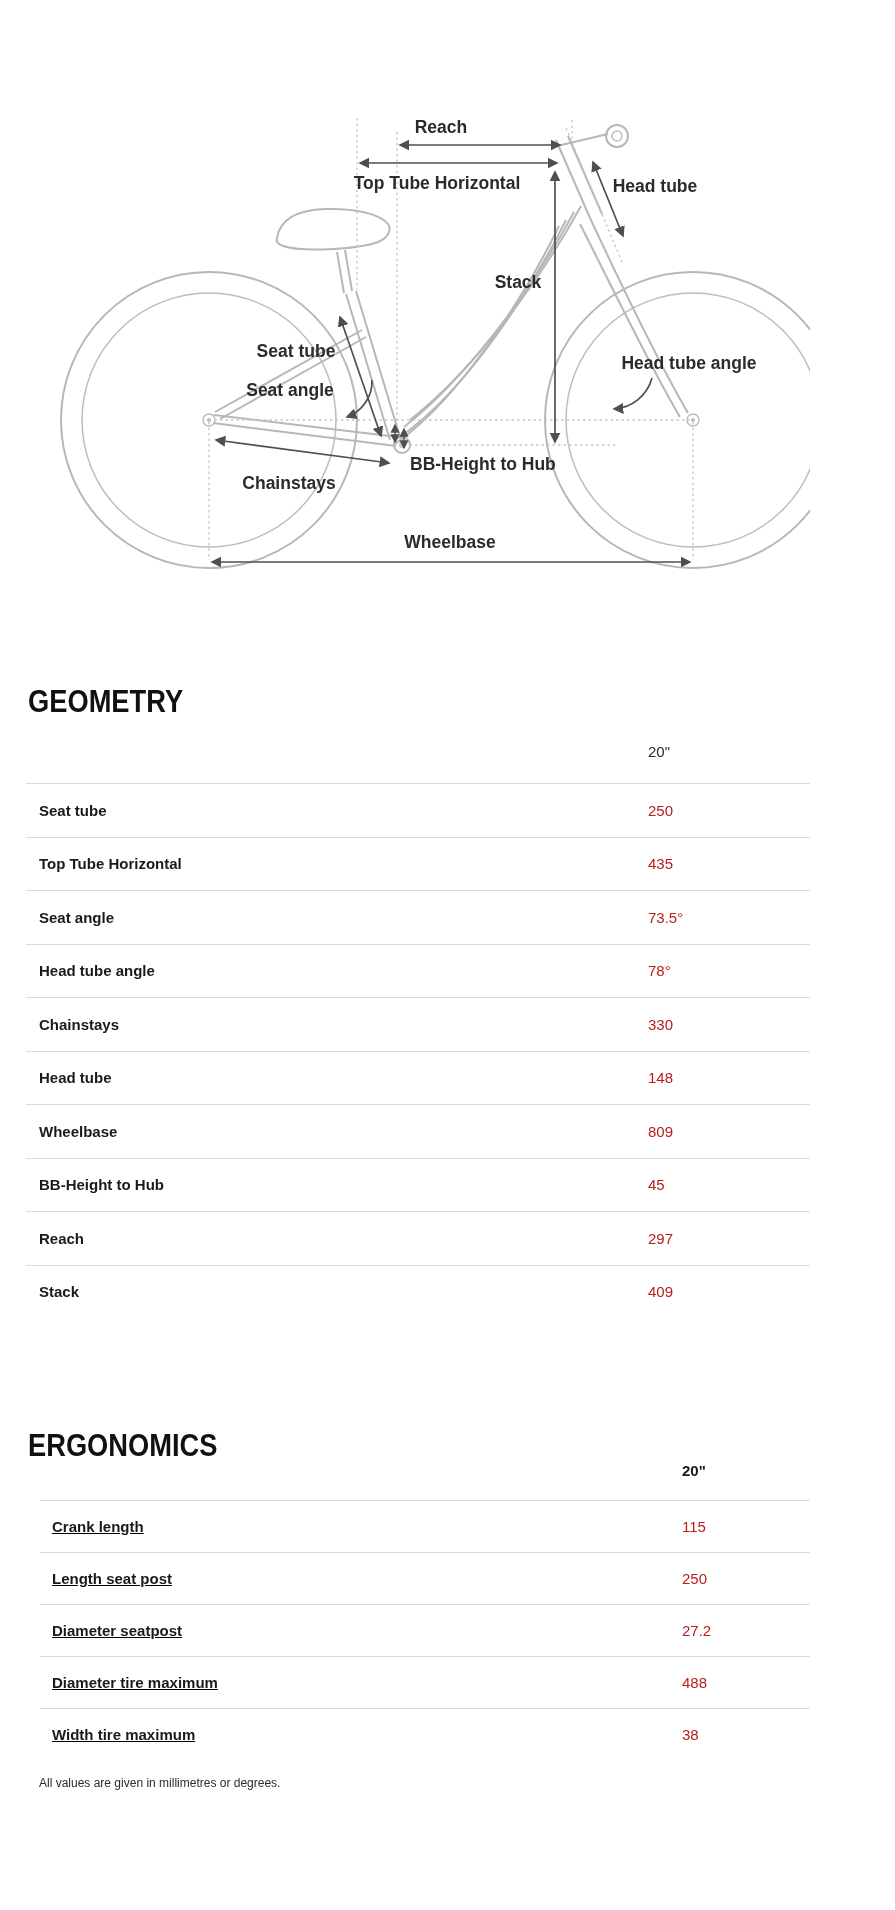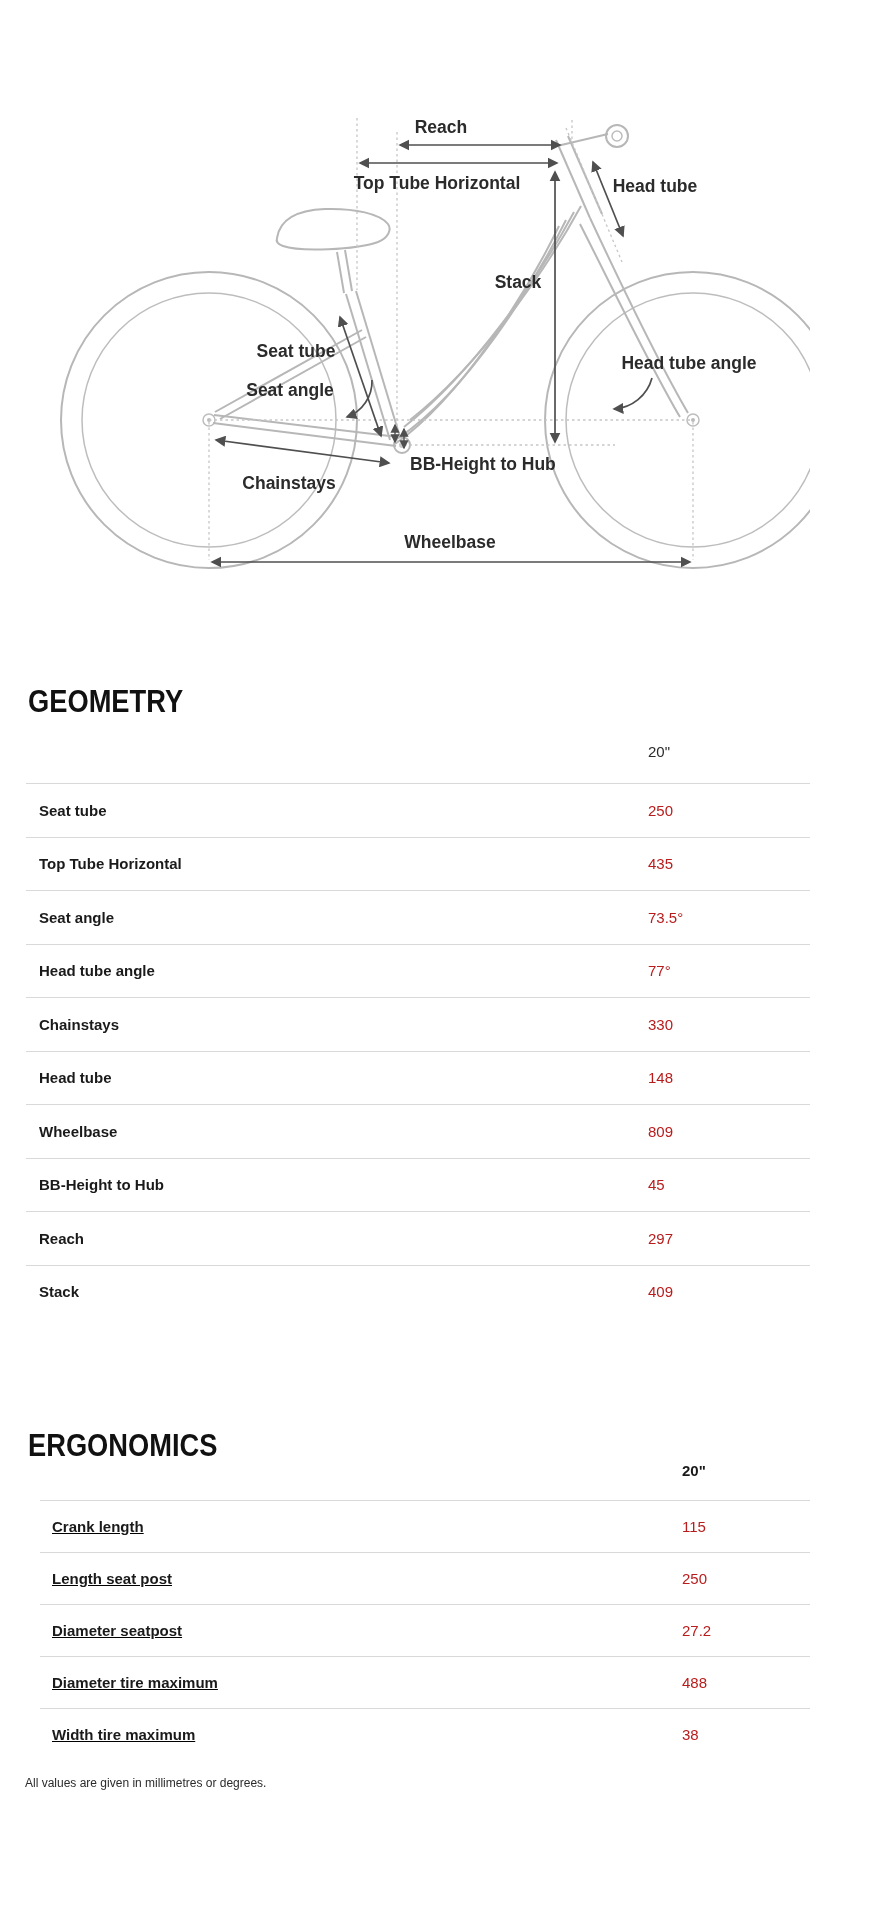--- a/index.html
+++ b/index.html
@@ -28,21 +28,21 @@
   .rlabel{font-size:15px;font-weight:bold;color:#1a1a1a;white-space:nowrap;}
   #geo-table .rlabel{padding-left:13px;}
   #ergo-table .rlabel{padding-left:12px;}
   .rvalue{position:absolute;font-size:15px;color:#b91c1c;white-space:nowrap;}
   #geo-table .rvalue{left:622px;}
   #ergo-table .rvalue{left:642px;}
   #geo-table .hvalue{font-weight:400;color:#2b2b2b;}
   #ergo-table .hvalue{font-weight:bold;color:#1a1a1a;}
 
   
-  .footnote{position:absolute;left:25px;top:1776px;font-size:12px;color:#2b2b2b;}
+  .footnote{position:absolute;left:39px;top:1776px;font-size:12px;color:#2b2b2b;}
 
   
   .diagram{position:absolute;left:0;top:0;}
   .frame-line{stroke:#b7b7b7;stroke-width:2;fill:none;}
   .frame-thin{stroke:#bdbdbd;stroke-width:1.5;fill:none;}
   .dotted{stroke:#c6c6c6;stroke-width:1.3;fill:none;stroke-dasharray:2.5 3;}
   .dim{stroke:#4f4f4f;stroke-width:1.7;fill:none;}
   .dim-small{stroke:#4f4f4f;stroke-width:1.4;fill:none;}
   .dlabel{fill:#2b2b2b;font-family:"Liberation Sans",sans-serif;
           font-size:17.5px;font-weight:600;}
@@ -161,21 +161,21 @@
     <div class="trow data">
       <span class="rlabel">Top Tube Horizontal</span>
       <span class="rvalue">435</span>
     </div>
     <div class="trow data">
       <span class="rlabel">Seat angle</span>
       <span class="rvalue">73.5°</span>
     </div>
     <div class="trow data">
       <span class="rlabel">Head tube angle</span>
-      <span class="rvalue">77°</span>
+      <span class="rvalue">78°</span>
     </div>
     <div class="trow data">
       <span class="rlabel">Chainstays</span>
       <span class="rvalue">330</span>
     </div>
     <div class="trow data">
       <span class="rlabel">Head tube</span>
       <span class="rvalue">148</span>
     </div>
     <div class="trow data">

